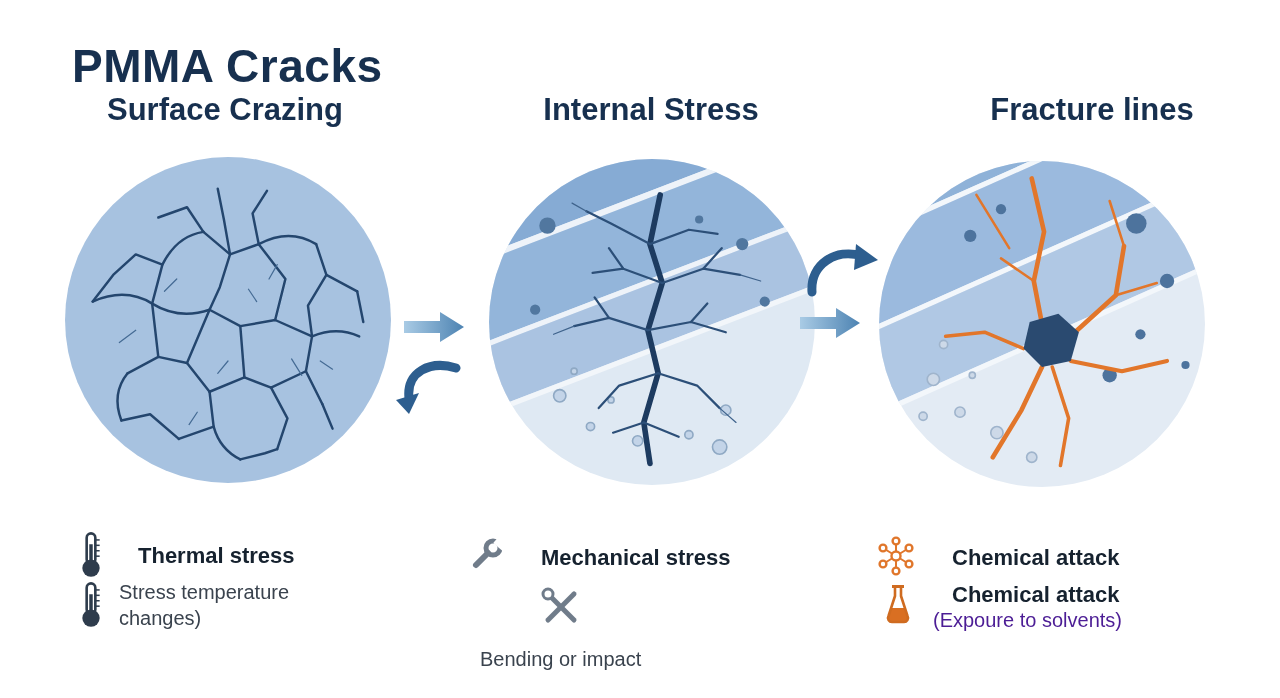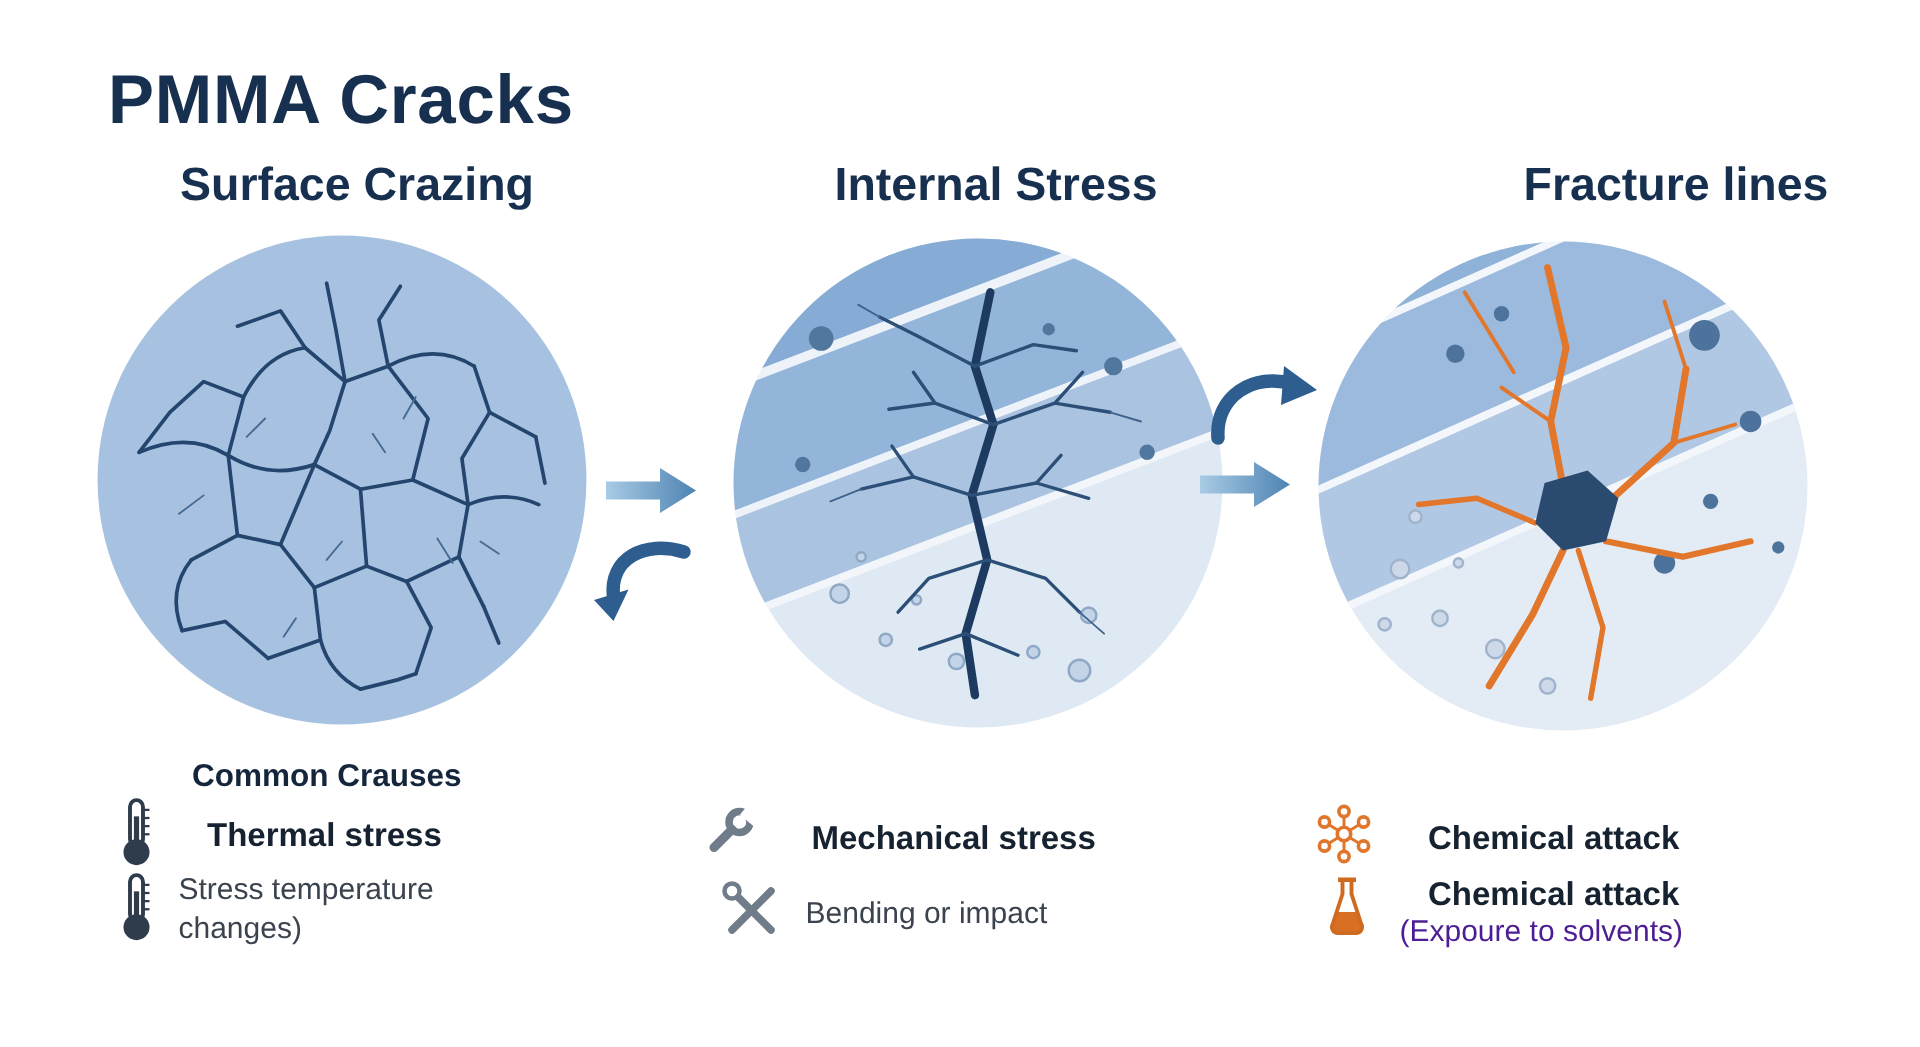--- a/index.html
+++ b/index.html
@@ -3,22 +3,22 @@
 <meta charset="utf-8">
 <style>
   html,body{margin:0;padding:0;background:#ffffff;}
   body{font-family:"Liberation Sans", sans-serif; color:#1b2a3a;}
   .canvas{position:relative;width:1280px;height:698px;background:#ffffff;overflow:hidden;}
 
   .title{position:absolute;left:55px;top:22px;font-size:46px;font-weight:bold;
          color:#17304f;letter-spacing:.5px;margin:17px;}
 
   .stage-heading{position:absolute;top:92px;width:330px;text-align:center;
-                 font-size:31px;font-weight:bold;color:#17304f;margin:13px;}
-  .sh1{left:60px;} .sh2{left:486px;} .sh3{left:876px;text-align:right;}
+                 font-size:31px;font-weight:bold;color:#17304f;margin:0;}
+  .sh1{left:60px;} .sh2{left:486px;} .sh3{left:927px;}
 
   .circle-wrap{position:absolute;width:328px;height:328px;border-radius:50%;overflow:hidden;}
   .cw1{left:64px;top:156px;} .cw2{left:488px;top:158px;} .cw3{left:878px;top:160px;}
   .circle-wrap svg{display:block;}
 
   .arrow{position:absolute;}
   .arr-a{left:402px;top:310px;}
   .arr-b{left:396px;top:360px;}
   .arr-c{left:806px;top:244px;}
   .arr-d{left:798px;top:306px;}
@@ -29,21 +29,21 @@
   .cause-row{position:absolute;display:flex;align-items:center;gap:15px;}
   .cause-label-bold{font-size:22px;font-weight:bold;color:#16222f;margin-left:19px;}
   .cause-label-reg{font-size:20px;font-weight:normal;color:#3a434e;line-height:1.28;}
   .cause-sub{font-size:20px;font-weight:normal;color:#4c1d95;}
   .stacked{display:flex;flex-direction:column;gap:1px;}
   .wrap200{width:210px;}
 
   .r1c1{left:78px;top:530px;}
   .r2c1{left:78px;top:580px;}
   .r1c2{left:467px;top:536px;}
-  .r2c2{left:480px;top:586px;}
+  .r2c2{left:480px;top:586px;flex-direction:column;}
   .r1c3{left:874px;top:534px;}
   .r2c3{left:878px;top:582px;}
 </style>
 </head>
 <body>
 
 <div class="canvas">
 
   <h1 class="title">PMMA Cracks</h1>
 
@@ -244,21 +244,20 @@
       <defs>
           <linearGradient id="ga2" x1="0" y1="0" x2="1" y2="0">
         <stop offset="0" stop-color="#a9cbe5"></stop>
             <stop offset="1" stop-color="#4d83b2"></stop>
       </linearGradient>
         </defs>
       <path d="M2,11 L38,11 L38,2 L62,17 L38,32 L38,23 L2,23 Z" fill="url(#ga2)"></path>
     </svg>
   </div>
 
-  <h3 class="causes-title">Common Crauses</h3>
 
   <div class="cause-row r1c1">
     <span>
       <svg viewBox="0 0 24 44" width="26" height="48">
         <rect x="8" y="3" width="8" height="28" rx="4" fill="#ffffff" stroke="#2e3c4c" stroke-width="2.4"></rect>
         <g stroke="#2e3c4c" stroke-width="1.4">
           <line x1="16" y1="9" x2="20" y2="9"></line>
             <line x1="16" y1="14" x2="20" y2="14"></line>
           <line x1="16" y1="19" x2="20" y2="19"></line>
             <line x1="16" y1="24" x2="20" y2="24"></line>

